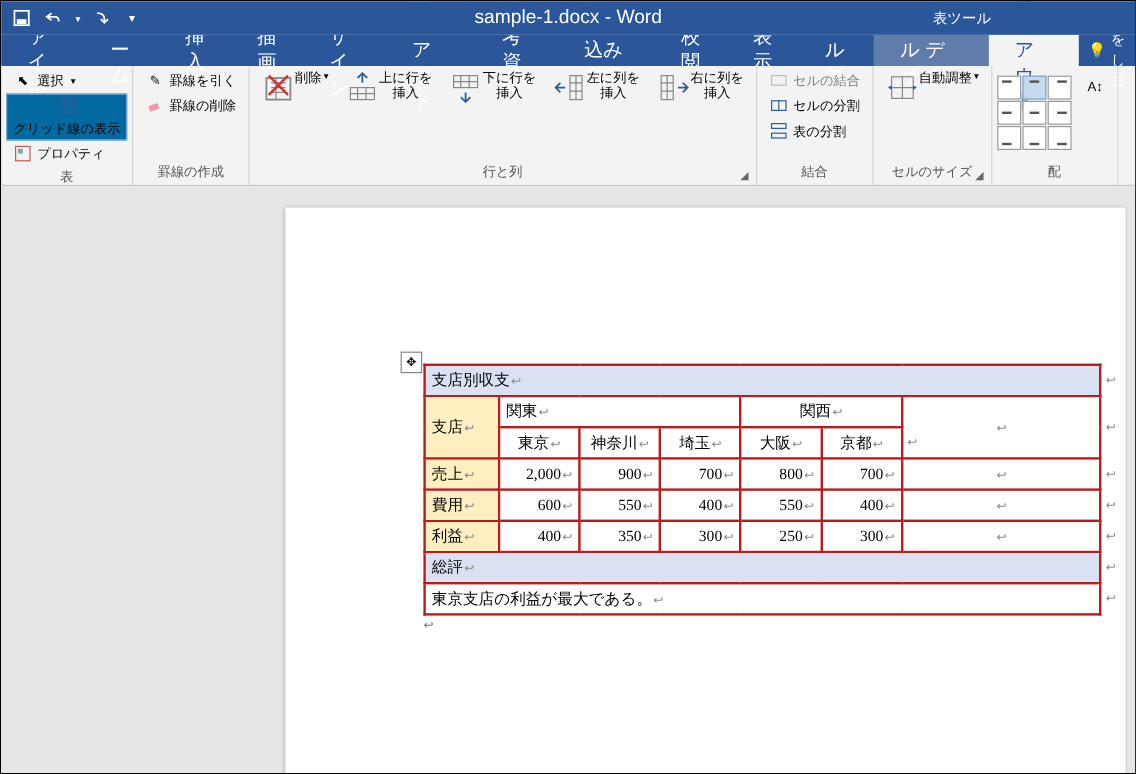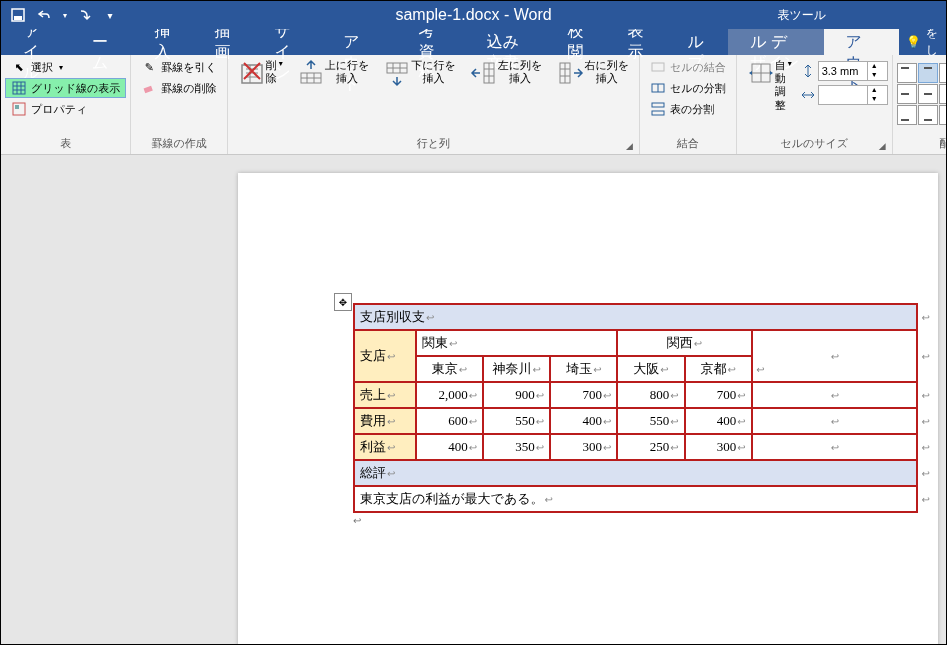--- a/index.html
+++ b/index.html
@@ -63,21 +63,21 @@
     .launcher { position: absolute; right: 2px; bottom: 3px; font-size: 9px; color: #666; cursor: pointer; }
     .btn-small {
       display: flex;
       align-items: center;
       gap: 4px;
       padding: 2px 6px;
       font-size: 11px;
       cursor: pointer;
       white-space: nowrap;
     }
-    .btn-small.active { background: #86efac; border: 1px solid #7aa7d8; padding: 1px 5px; }
+    .btn-small.active { background: #0369a1; border: 1px solid #7aa7d8; padding: 1px 5px; flex-direction: column; }
     .btn-large {
       display: flex;
       flex-direction: row;
       padding: 2px 6px;
       cursor: pointer;
       font-size: 11px;
       text-align: center;
       line-height: 1.2;
     }
     .btn-large .icon-lg { width: 28px; height: 28px; margin-bottom: 2px; }
@@ -307,50 +307,20 @@
     <div class="group-body horiz">
       <div class="btn-large">
         <span class="icon-lg"><svg width="28" height="28">
               <rect x="5" y="5" width="18" height="18" fill="none" stroke="#888"></rect>
               <path d="M5 14h18M14 5v18" stroke="#888"></path>
               <path d="M2 14l3-2v4zM26 14l-3-2v4z" fill="#2a6099"></path>
             </svg></span>
         <span>自動調整</span>
           <span class="dropdown-arrow">▾</span>
       </div>
-      <div style="display:flex;flex-direction:column;gap:4px;padding-top:4px">
-        <div style="display:flex;align-items:center;gap:2px">
-          <span class="icon-sm">
-              <svg width="14" height="14">
-                <path d="M7 1v12M4 4l3-3 3 3M4 10l3 3 3-3" stroke="#2a6099" fill="none"></path>
-              </svg>
-            </span>
-          <div class="spinbox">
-              <input value="3.3 mm" style="">
-              <div class="spin">
-                <div>▲</div>
-                <div>▼</div>
-              </div>
-            </div>
-        </div>
-        <div style="display:flex;align-items:center;gap:2px">
-          <span class="icon-sm">
-              <svg width="14" height="14">
-                <path d="M1 7h12M4 4l-3 3 3 3M10 4l3 3-3 3" stroke="#2a6099" fill="none"></path>
-              </svg>
-            </span>
-          <div class="spinbox">
-              <input value="" style="">
-              <div class="spin">
-                <div>▲</div>
-                <div>▼</div>
-              </div>
-            </div>
-        </div>
-      </div>
     </div>
     <div class="group-label"><span>セルのサイズ</span><span class="launcher">◢</span></div>
   </div>
 
   <div class="group">
     <div class="group-body horiz" style="padding-top:6px">
       <div class="align-grid">
         <div class="align-cell tl"></div>
         <div class="align-cell tc active"></div>
         <div class="align-cell tr"></div>

